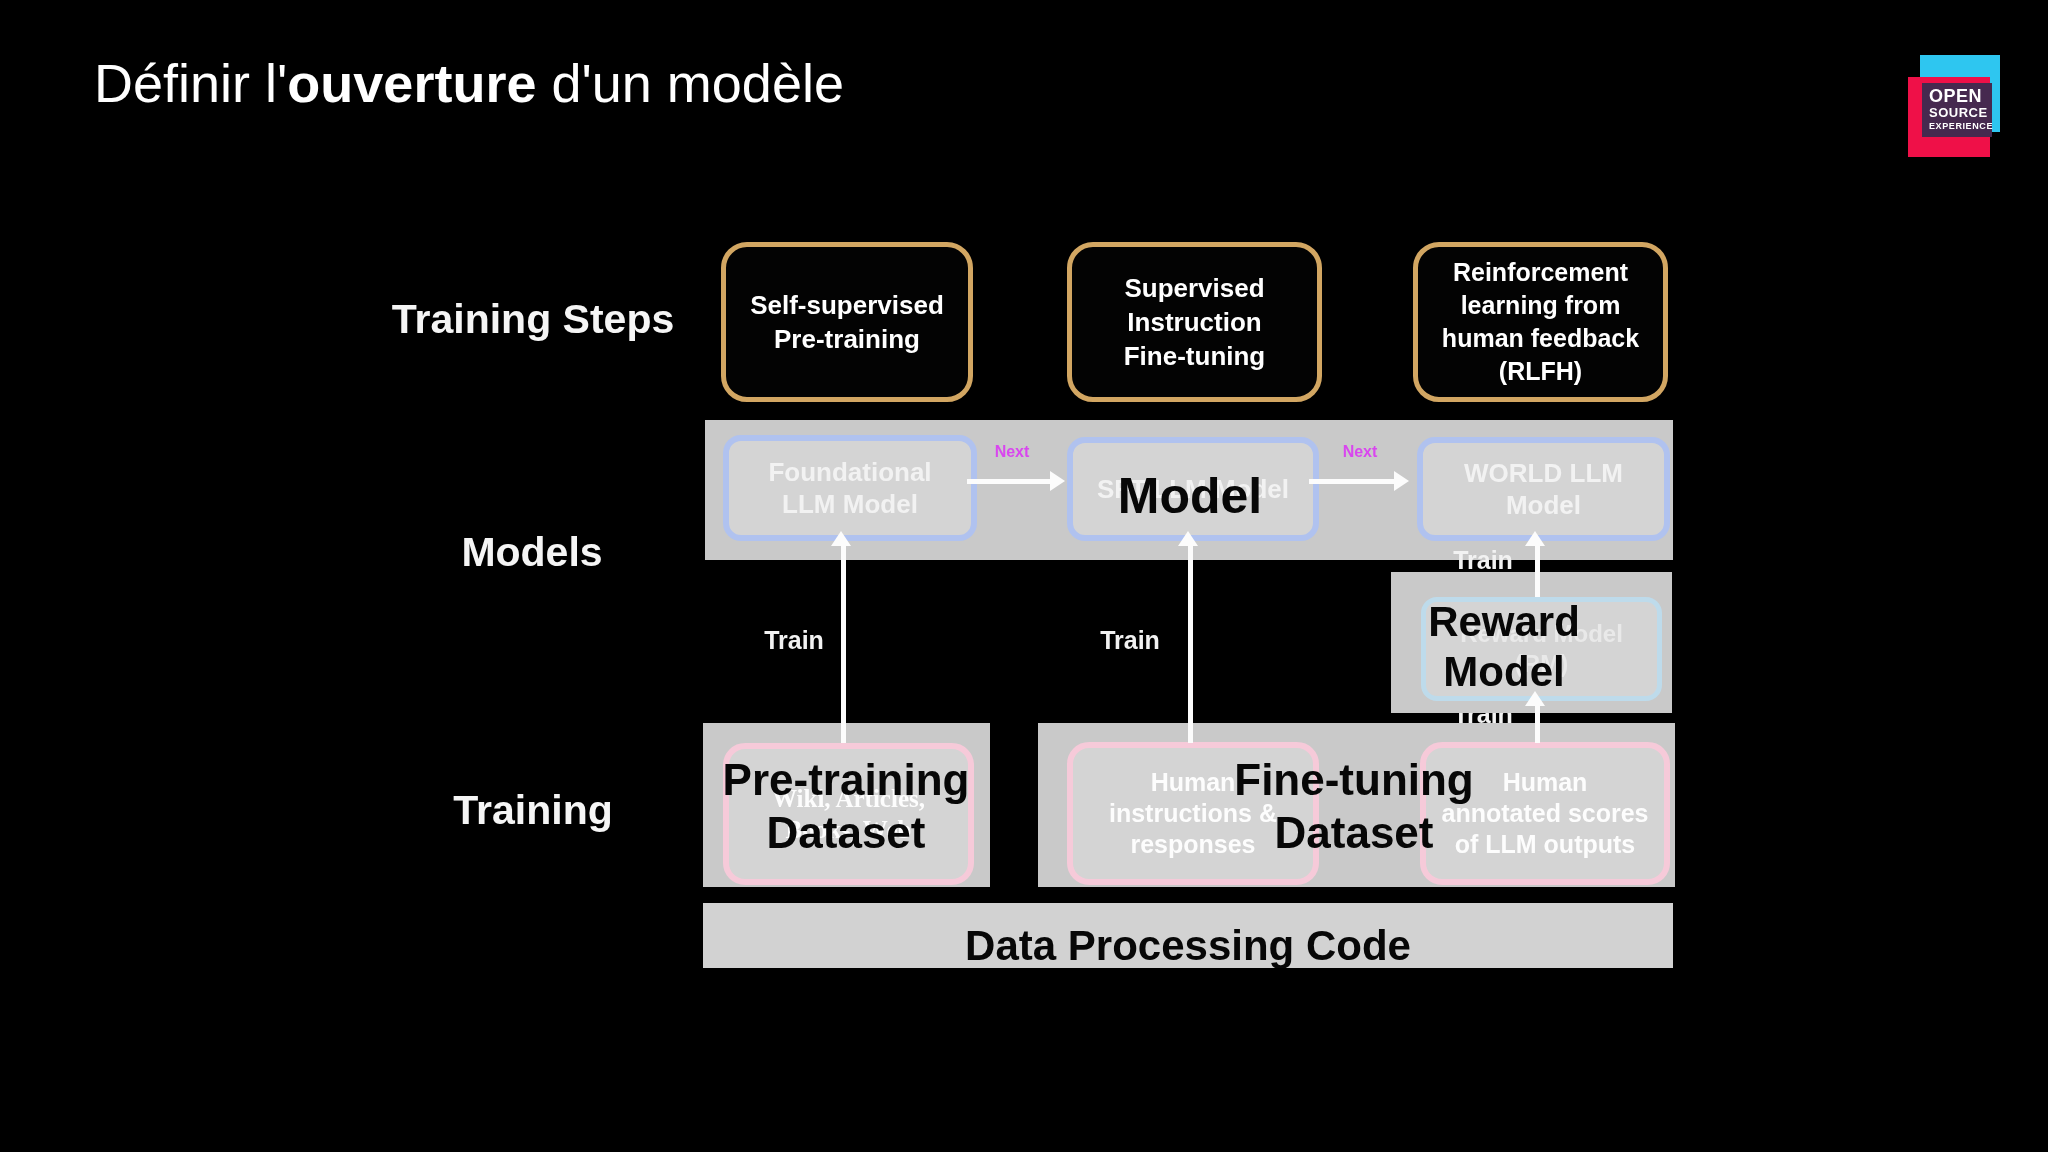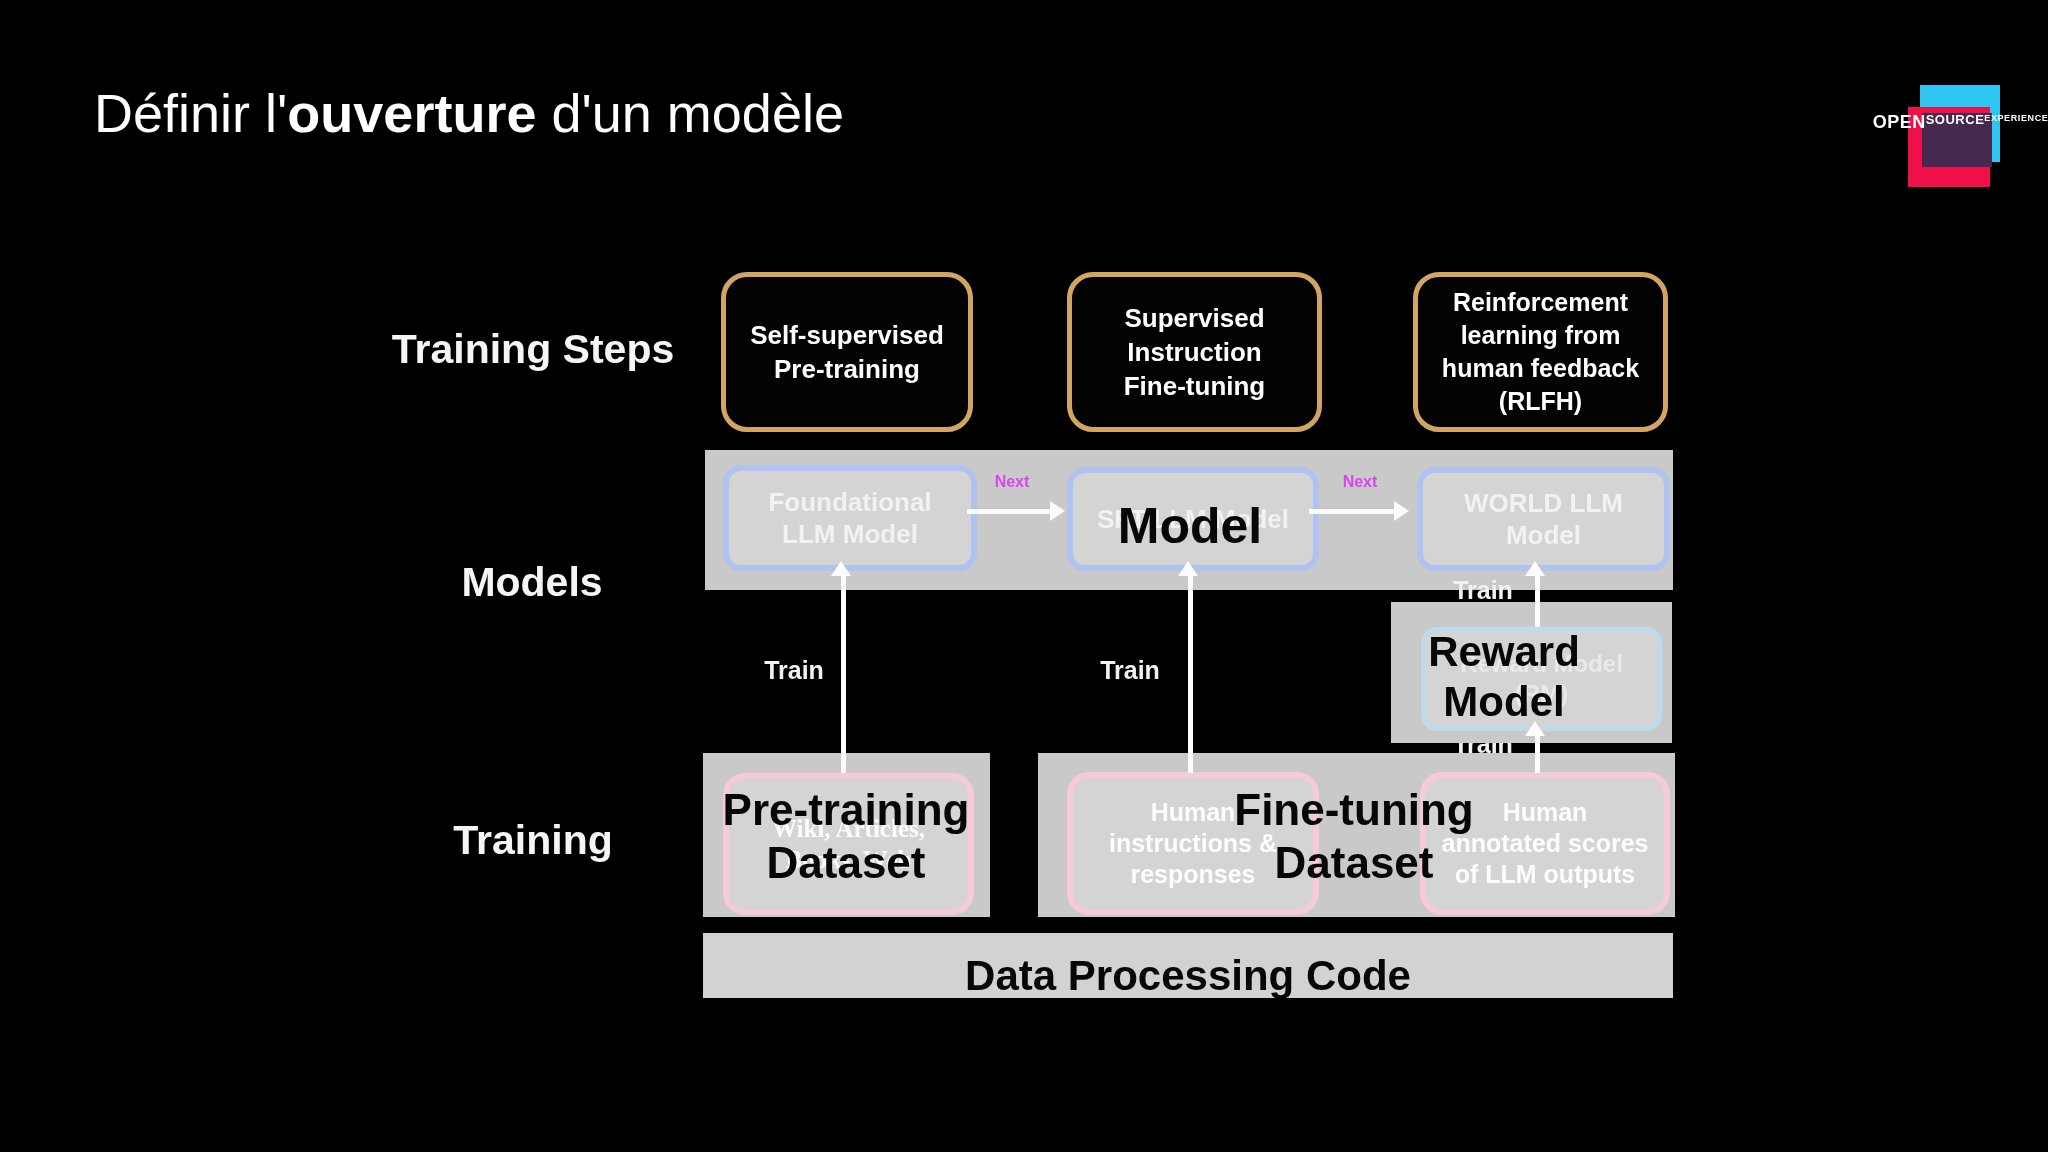--- a/index.html
+++ b/index.html
@@ -1,17 +1,17 @@
 <!DOCTYPE html>
 <html lang="fr"><head>
 <meta charset="utf-8">
 <style>
   html,body{margin:0;padding:0;background:#000;}
   #stage{position:relative;width:2048px;height:968px;background:#000;overflow:hidden;
-         font-family:"Liberation Sans","DejaVu Sans",sans-serif;margin-top:30px;}
+         font-family:"Liberation Sans","DejaVu Sans",sans-serif;}
   .abs{position:absolute;}
   
   #title{left:94px;top:52px;font-size:54px;color:#ffffff;font-weight:400;letter-spacing:0;}
   #title .b{font-weight:700;}
   
   .rowlabel{color:#f5f5f5;font-weight:700;font-size:41px;transform:translate(-50%,-50%);white-space:nowrap;}
   
   .gbox{border:5px solid #d2a662;border-radius:26px;background:#030303;color:#ffffff;
         font-weight:700;font-size:26px;line-height:1.32;display:flex;align-items:center;
         justify-content:center;text-align:center;white-space:pre-line;z-index:3;}
@@ -40,21 +40,21 @@
   
   #worldline{left:80px;top:1072px;display:flex;align-items:flex-end;gap:2px;color:#fff;flex-direction:column;}
   #worldline .w1{font-size:41px;font-weight:700;letter-spacing:1px;line-height:1;}
   #worldline .w2{font-size:41px;font-weight:300;letter-spacing:1px;line-height:1;}
   #worldline svg{margin-left:10px;}
   
   #ose{left:1908px;top:50px;width:100px;height:118px;}
   #ose .sq-cyan{position:absolute;left:12px;top:5px;width:80px;height:77px;background:#2ec6f0;}
   #ose .sq-red{position:absolute;left:0px;top:27px;width:82px;height:80px;background:#ef1048;}
   #ose .sq-purple{position:absolute;left:14px;top:33px;width:70px;height:54px;background:#46294f;
-        display:flex;justify-content:center;padding-left:7px;box-sizing:border-box;}
+        display:flex;flex-direction:column;justify-content:center;padding-left:7px;box-sizing:border-box;}
   #ose .l1{color:#fff;font-weight:800;font-size:18px;line-height:1.05;letter-spacing:0.5px;}
   #ose .l2{color:#fff;font-weight:800;font-size:13px;line-height:1.15;letter-spacing:0.5px;}
   #ose .l3{color:#fff;font-weight:800;font-size:9px;line-height:1.3;letter-spacing:0.6px;}
 </style>
 </head>
 <body>
 
 <div id="stage">
 
   <h1 id="title" class="abs" style="margin:0;font-size:54px;">

